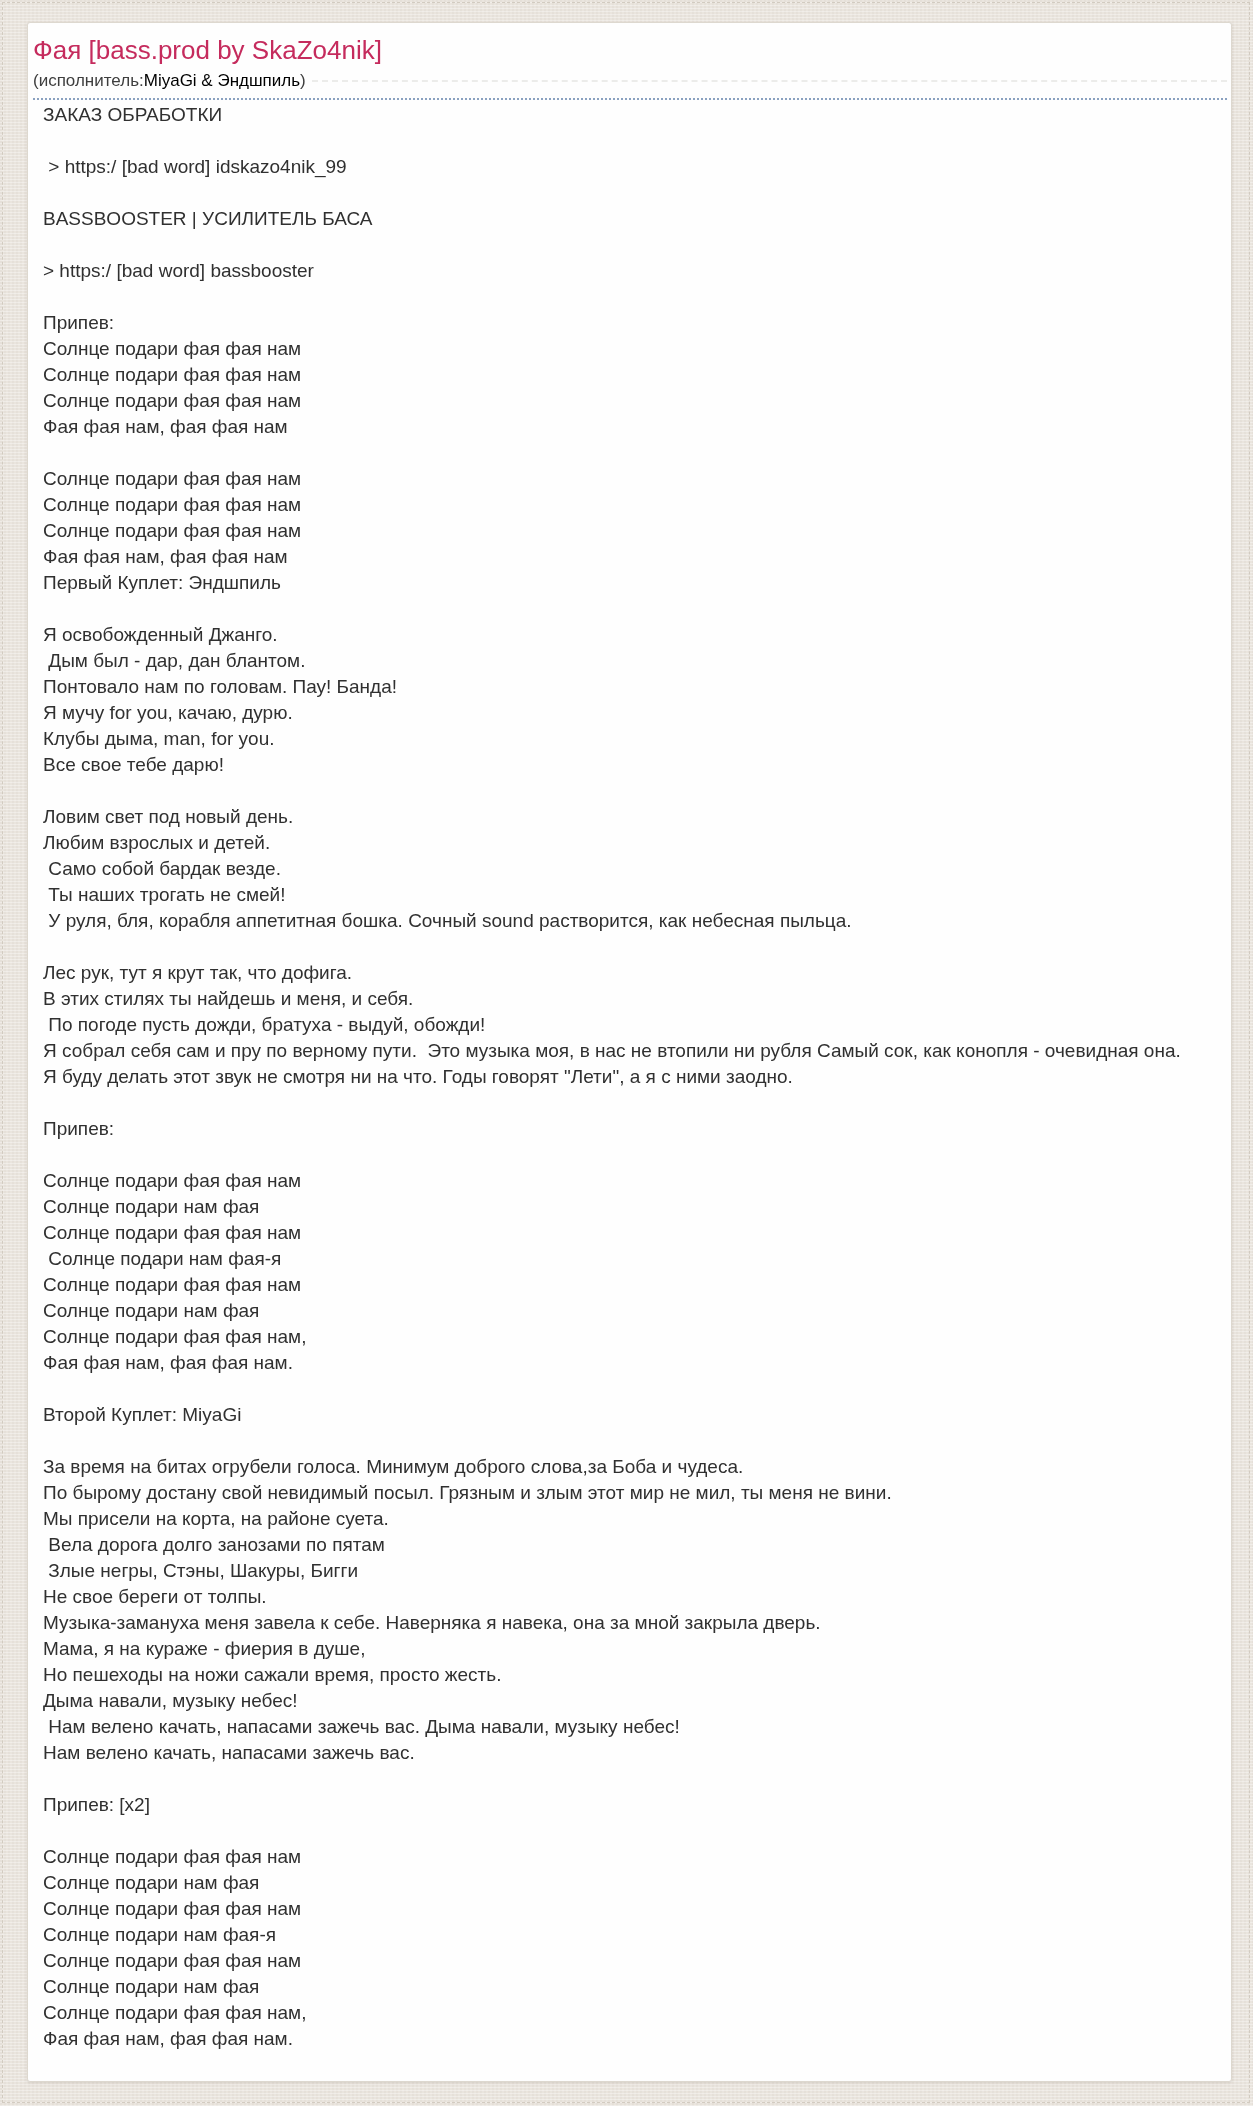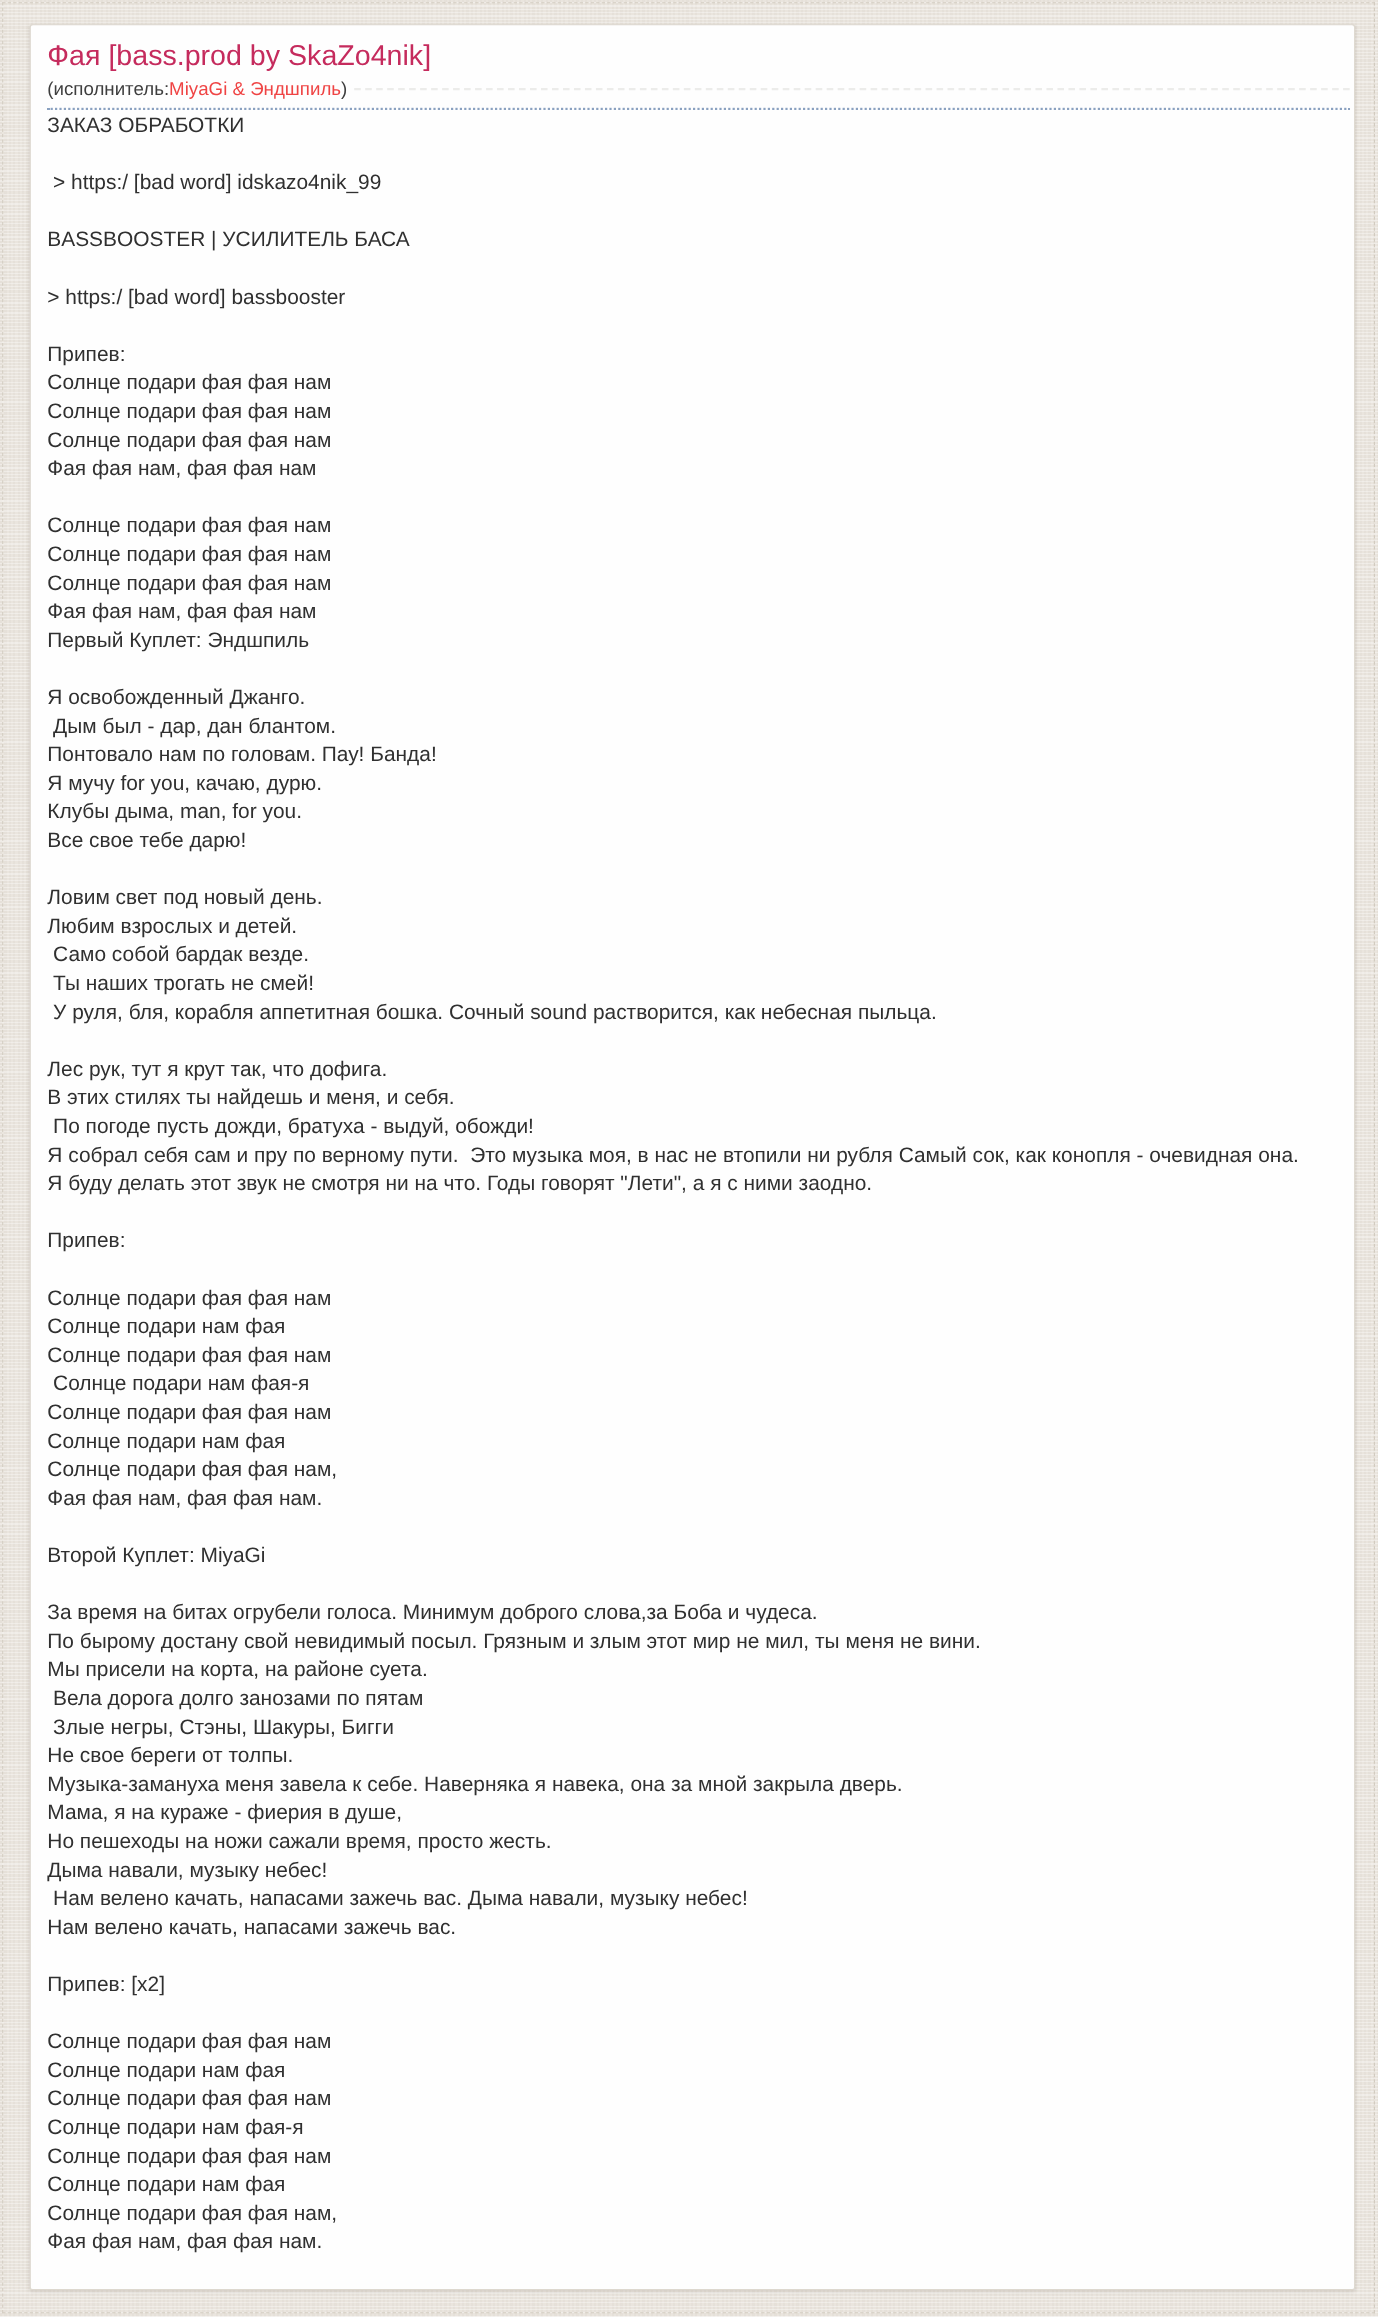--- a/index.html
+++ b/index.html
@@ -30,40 +30,40 @@
     width: 1205px;
     min-height: 2060px;
     box-sizing: border-box;
     background: #fefefe;
     border: 1px solid #ddd8cf;
     border-radius: 3px;
     box-shadow: 0 1px 3px rgba(100,90,75,0.15);
     overflow: hidden;
   }
   .header {
-    padding: 12px 4px 0 15px;
+    padding: 12px 4px 0 5px;
   }
   .page-title {
     font-size: 26px;
     line-height: 30px;
     font-weight: 400;
     color: #c52b5d;
     margin: 0;
   }
   .subtitle-row {
     display: flex;
     align-items: baseline;
     margin-top: 4px;
     font-size: 17px;
     line-height: 24px;
     color: #3e3e3e;
     justify-content: flex-end;
   }
   .artist-link {
-    color: #ef4444;
+    color: #000000;
     text-decoration: none;
     cursor: pointer;
   }
   .subtitle-fill {
     flex: 1;
     border-bottom: 2px dashed #ececea;
     margin-left: 6px;
     transform: translateY(-4px);
   }
   .blue-divider {

